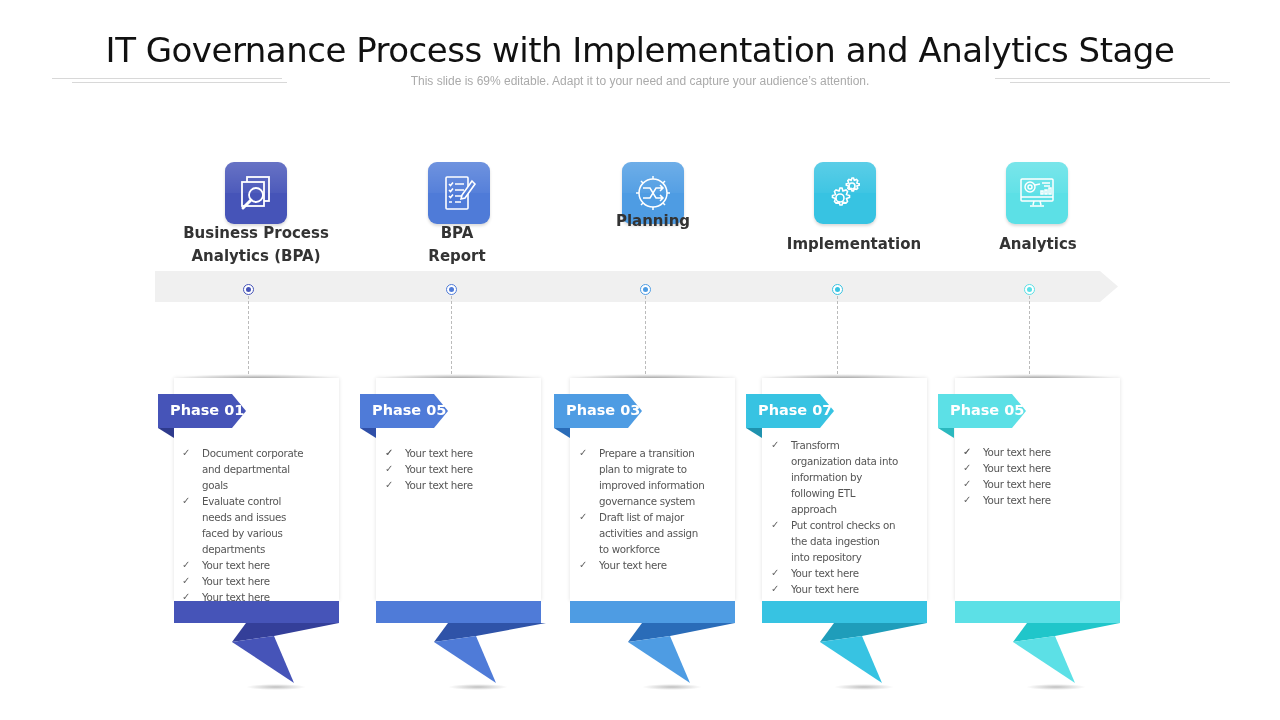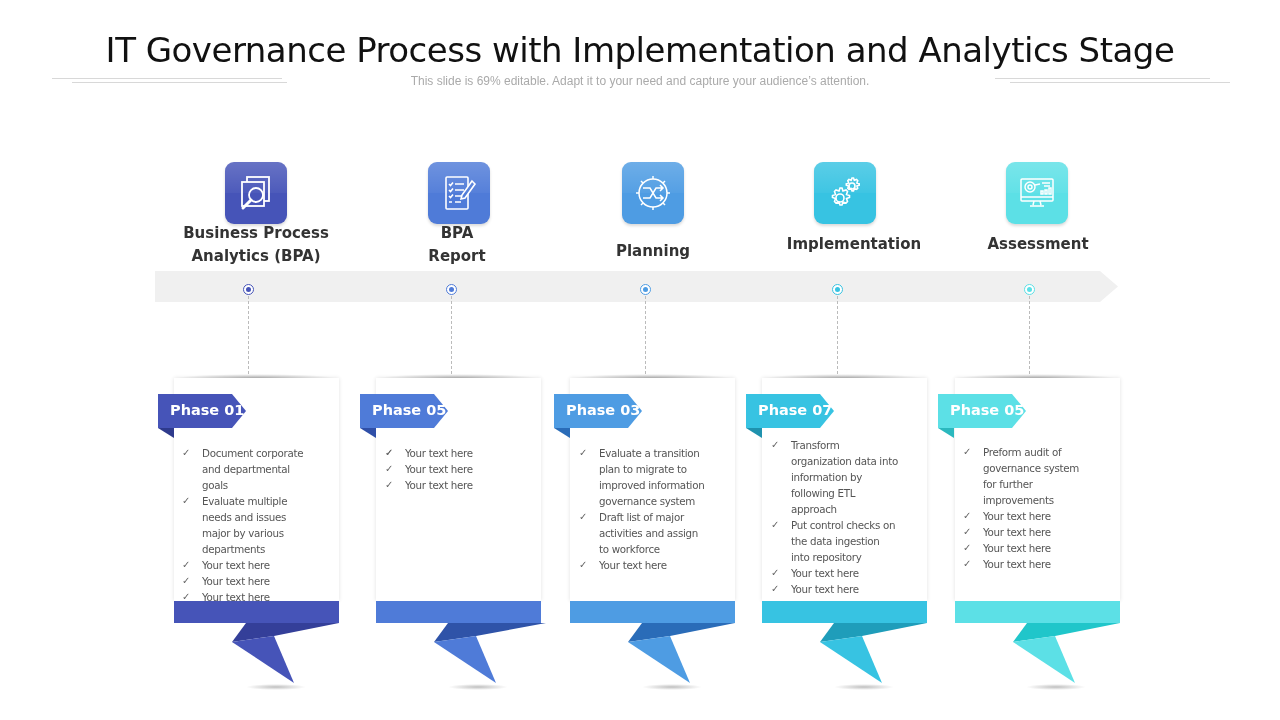--- a/index.html
+++ b/index.html
@@ -84,21 +84,21 @@
 
 <div data-name="stage-3">
   <div class="stage-icon" data-name="gear-change-icon" style="left:622px; top:162px; background:#4E9CE3;">
     <svg viewBox="0 0 40 40" fill="none" stroke="#fff" stroke-width="1.5">
       <circle cx="20" cy="20" r="14"></circle>
       <path d="M20 3 v3 M20 34 v3 M3 20 h3 M34 20 h3 M8 8 l2 2 M30 30 l2 2 M8 32 l2 -2 M30 10 l2 -2"></path>
       <path d="M10 15 h7 l6 10 h7 M27 22 l3 3 l-3 3"></path>
       <path d="M10 25 h7 l6 -10 h7 M27 12 l3 3 l-3 3"></path>
     </svg>
   </div>
-  <div class="stage-label" data-name="stage-3-label" style="left:553px; top:240px;">
+  <div class="stage-label" data-name="stage-3-label" style="left:553px; top:210px;">
     <div>Planning</div>
   </div>
 </div>
 
 <div data-name="stage-4">
   <div class="stage-icon" data-name="gears-icon" style="left:814px; top:162px; background:#37C3E2;">
     <svg viewBox="0 0 40 40" fill="none" stroke="#fff" stroke-width="1.6">
       <circle cx="15" cy="25" r="4"></circle>
       <path d="M15 15 l2 0 l1 3 l3 -1 l1.5 1.5 l-1 3 l3 1 l0 2 l-3 1 l1 3 l-1.5 1.5 l-3 -1 l-1 3 l-2 0 l-1 -3 l-3 1 l-1.5 -1.5 l1 -3 l-3 -1 l0 -2 l3 -1 l-1 -3 l1.5 -1.5 l3 1 z"></path>
       <circle cx="27" cy="13" r="3"></circle>
@@ -120,21 +120,21 @@
       <circle cx="13" cy="14" r="2"></circle>
       <line x1="18" y1="12" x2="23" y2="11"></line>
       <line x1="25" y1="10" x2="33" y2="10"></line>
       <line x1="27" y1="13" x2="33" y2="13"></line>
       <rect x="24" y="18" width="2" height="3"></rect>
         <rect x="28" y="17" width="2" height="4"></rect>
         <rect x="32" y="15" width="2" height="6"></rect>
     </svg>
   </div>
   <div class="stage-label" data-name="stage-5-label" style="left:938px; top:233px;">
-    <div>Assessment</div>
+    <div>Analytics</div>
   </div>
 </div>
 
 <div class="dot" data-name="timeline-dot-1" style="left:243px; border:1px solid #4654B8;">
     <style></style>
   </div>
 <div class="dot" data-name="timeline-dot-2" style="left:446px; border:1px solid #4F7BD8;"></div>
 <div class="dot" data-name="timeline-dot-3" style="left:640px; border:1px solid #4E9CE3;"></div>
 <div class="dot" data-name="timeline-dot-4" style="left:832px; border:1px solid #37C3E2;"></div>
 <div class="dot" data-name="timeline-dot-5" style="left:1024px; border:1px solid #5CE0E6;"></div>
@@ -188,48 +188,48 @@
 <div class="phase-tag" data-name="phase-tag-5" style="left:938px;">
   <svg width="92" height="44" viewBox="0 0 92 44">
       <polygon points="0,0 74,0 88,17 74,34 0,34" fill="#5CE0E6"></polygon>
       <polygon points="0,34 16,34 16,44" fill="#2BB8BE"></polygon>
     </svg>
   <span>Phase 05</span>
 </div>
 
 <ul class="bullets" data-name="phase-1-bullets" style="left:182px; top:445px;">
   <li data-name="bullet-item"><span class="chk" data-name="checkmark-icon">✓</span><span>Document corporate and departmental goals</span></li>
-  <li data-name="bullet-item"><span class="chk" data-name="checkmark-icon">✓</span><span>Evaluate multiple needs and issues major by various departments</span></li>
+  <li data-name="bullet-item"><span class="chk" data-name="checkmark-icon">✓</span><span>Evaluate control needs and issues faced by various departments</span></li>
   <li data-name="bullet-item"><span class="chk" data-name="checkmark-icon">✓</span><span>Your text here</span></li>
   <li data-name="bullet-item"><span class="chk" data-name="checkmark-icon">✓</span><span>Your text here</span></li>
   <li data-name="bullet-item"><span class="chk" data-name="checkmark-icon">✓</span><span>Your text here</span></li>
 </ul>
 
 <ul class="bullets" data-name="phase-2-bullets" style="left:385px; top:445px;">
   <li data-name="bullet-item"><span class="chk" data-name="checkmark-icon">✓</span></li>
   <li data-name="bullet-item"><span class="chk" data-name="checkmark-icon">✓</span><span>Your text here</span></li>
   <li data-name="bullet-item"><span class="chk" data-name="checkmark-icon">✓</span><span>Your text here</span></li>
   <li data-name="bullet-item"><span class="chk" data-name="checkmark-icon">✓</span><span>Your text here</span></li>
 </ul>
 
 <ul class="bullets" data-name="phase-3-bullets" style="left:579px; top:445px;">
-  <li data-name="bullet-item"><span class="chk" data-name="checkmark-icon">✓</span><span>Evaluate a transition plan to migrate to improved information governance system</span></li>
+  <li data-name="bullet-item"><span class="chk" data-name="checkmark-icon">✓</span><span>Prepare a transition plan to migrate to improved information governance system</span></li>
   <li data-name="bullet-item"><span class="chk" data-name="checkmark-icon">✓</span><span>Draft list of major activities and assign to workforce</span></li>
   <li data-name="bullet-item"><span class="chk" data-name="checkmark-icon">✓</span><span>Your text here</span></li>
 </ul>
 
 <ul class="bullets" data-name="phase-4-bullets" style="left:771px; top:437px;">
   <li data-name="bullet-item"><span class="chk" data-name="checkmark-icon">✓</span><span>Transform organization data into information by following ETL approach</span></li>
   <li data-name="bullet-item"><span class="chk" data-name="checkmark-icon">✓</span><span>Put control checks on the data ingestion into repository</span></li>
   <li data-name="bullet-item"><span class="chk" data-name="checkmark-icon">✓</span><span>Your text here</span></li>
   <li data-name="bullet-item"><span class="chk" data-name="checkmark-icon">✓</span><span>Your text here</span></li>
 </ul>
 
 <ul class="bullets" data-name="phase-5-bullets" style="left:963px; top:444px;">
-  <li data-name="bullet-item"><span class="chk" data-name="checkmark-icon">✓</span><span>Preform audit of governance system for further improvements</span></li>
+  <li data-name="bullet-item"><span class="chk" data-name="checkmark-icon">✓</span></li>
   <li data-name="bullet-item"><span class="chk" data-name="checkmark-icon">✓</span><span>Your text here</span></li>
   <li data-name="bullet-item"><span class="chk" data-name="checkmark-icon">✓</span><span>Your text here</span></li>
   <li data-name="bullet-item"><span class="chk" data-name="checkmark-icon">✓</span><span>Your text here</span></li>
   <li data-name="bullet-item"><span class="chk" data-name="checkmark-icon">✓</span><span>Your text here</span></li>
 </ul>
 
 <svg class="ribbon" data-name="ribbon-1" style="left:174px;" viewBox="0 0 175 95">
   <rect x="0" y="0" width="165" height="22" fill="#4654B8"></rect>
   <polygon points="72,22 165,22 100,35 58,41" fill="#343F99"></polygon>
   <polygon points="58,41 100,35 120,82" fill="#4654B8"></polygon>

